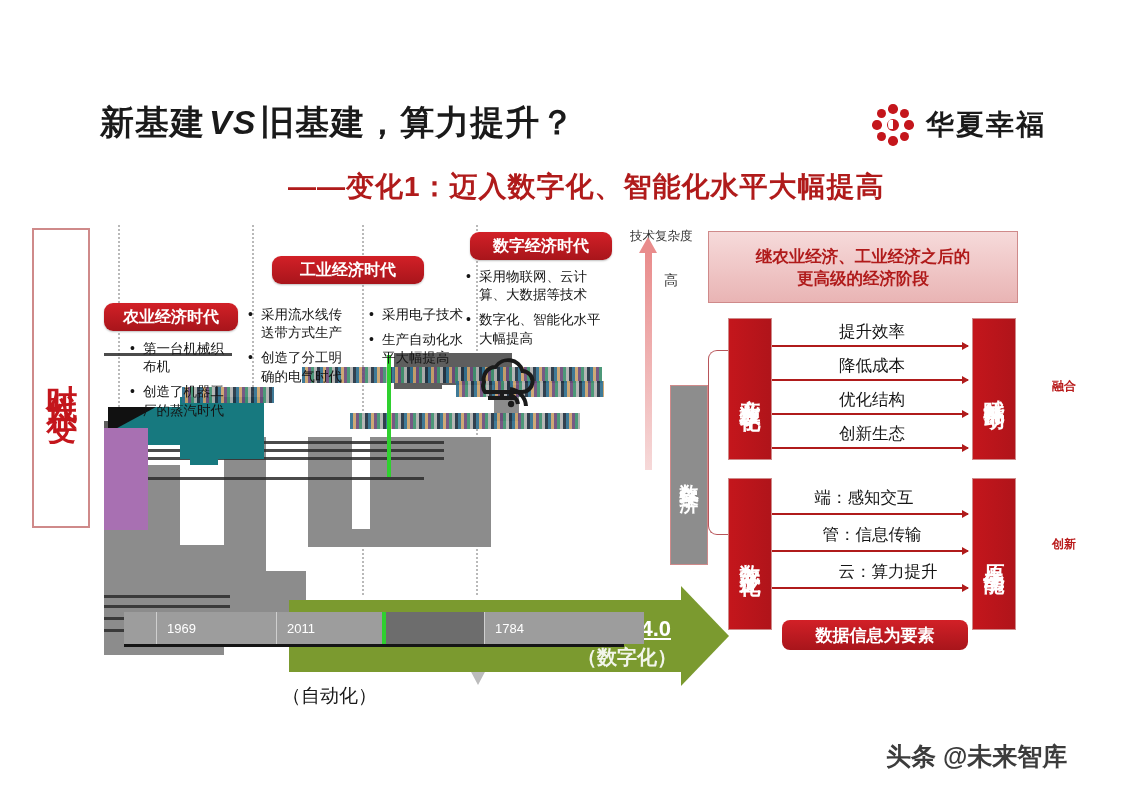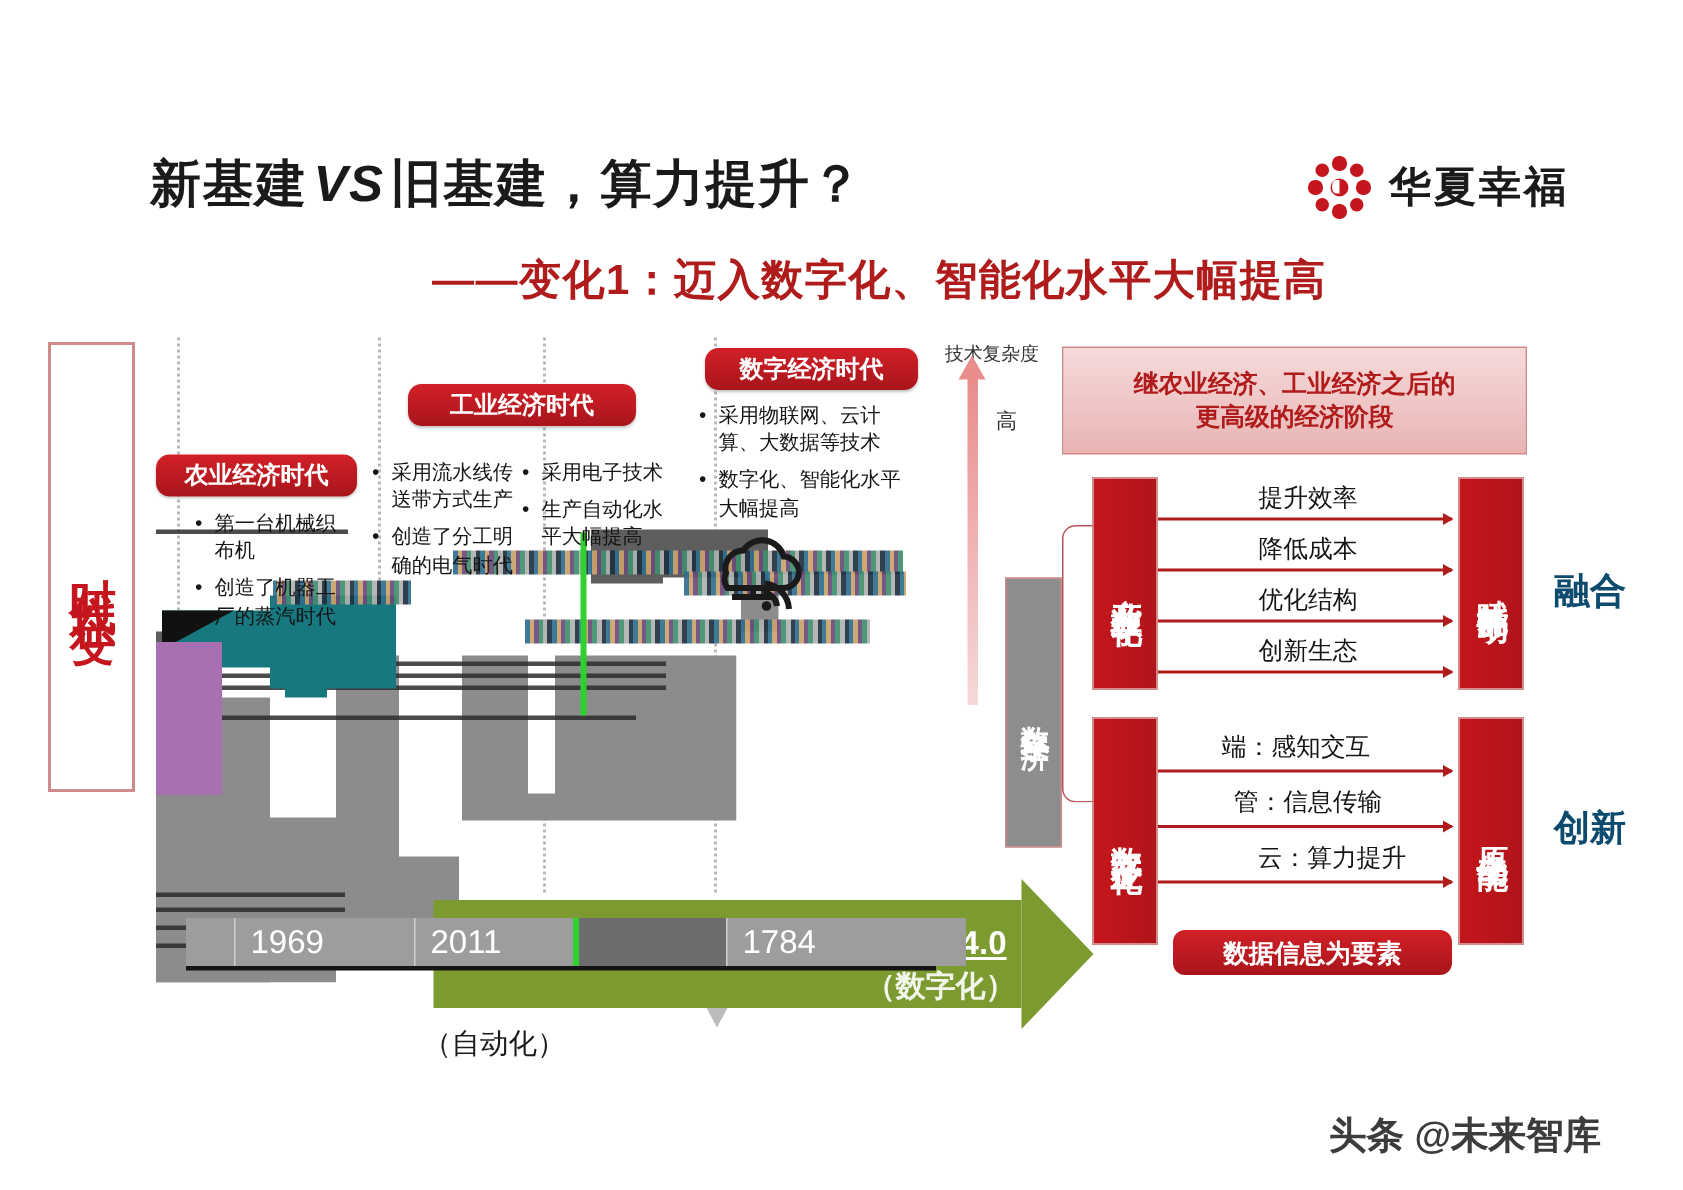--- a/index.html
+++ b/index.html
@@ -149,21 +149,21 @@
     border-top: 30px solid #bcbcbc;
   }
 
   
   .year-strip {
     position: absolute; left: 124px; top: 612px;
     width: 520px; height: 32px; background: #9d9d9d;
   }
   .year-strip .seg {
     position: absolute; top: 0; height: 32px;
-    color: #ffffff; font-size: 22px;
+    color: #ffffff; font-size: 13px;
     display: flex; align-items: center; padding-left: 10px;
     border-left: 1px solid #cfcfcf;
   }
   .year-strip .darkseg {
     position: absolute; top: 0; height: 32px; background: #6d6d6d;
   }
   .year-strip .greenmark {
     position: absolute; top: 0; height: 32px; width: 4px; background: #2fd02f;
   }
   .black-rule {
@@ -256,21 +256,21 @@
     border-top: 4px solid transparent;
     border-bottom: 4px solid transparent;
     border-left: 7px solid #b01b1b;
   }
   .connector {
     position: absolute; border: 1.6px solid #b8555a;
     border-right: none; border-radius: 9px 0 0 9px;
   }
   .outcome {
     position: absolute;
-    font-size: 24px; font-weight: bold; color: #0c4a6e;
+    font-size: 12px; font-weight: bold; color: #b91c1c; margin-left: 16px;
   }
   .bottom-pill {
     position: absolute; left: 782px; top: 620px;
     width: 186px; height: 30px;
     background: linear-gradient(#d22027, #a8151b);
     border-radius: 8px;
     color: #ffffff; font-size: 17px; font-weight: bold;
     display: flex; align-items: center; justify-content: center;
   }
 
@@ -389,21 +389,21 @@
   <ul class="bullets" style="left:130px; top:340px; width:102px;">
     <li>第一台机械织布机</li>
     <li>创造了机器工厂的蒸汽时代</li>
   </ul>
 
   <div class="pill" style="left:272px; top:256px; width:152px; height:28px; font-size:16px;">工业经济时代</div>
   <ul class="bullets" style="left:248px; top:306px; width:96px;">
     <li>采用流水线传送带方式生产</li>
     <li>创造了分工明确的电气时代</li>
   </ul>
-  <ul class="bullets" style="left:348px; top:306px; width:104px;">
+  <ul class="bullets" style="left:369px; top:306px; width:104px;">
     <li>采用电子技术</li>
     <li>生产自动化水平大幅提高</li>
   </ul>
 
   <div class="pill" style="left:470px; top:232px; width:142px; height:28px; font-size:16px;">数字经济时代</div>
   <ul class="bullets" style="left:466px; top:268px; width:144px;">
     <li>采用物联网、云计算、大数据等技术</li>
     <li>数字化、智能化水平大幅提高</li>
   </ul>
 

